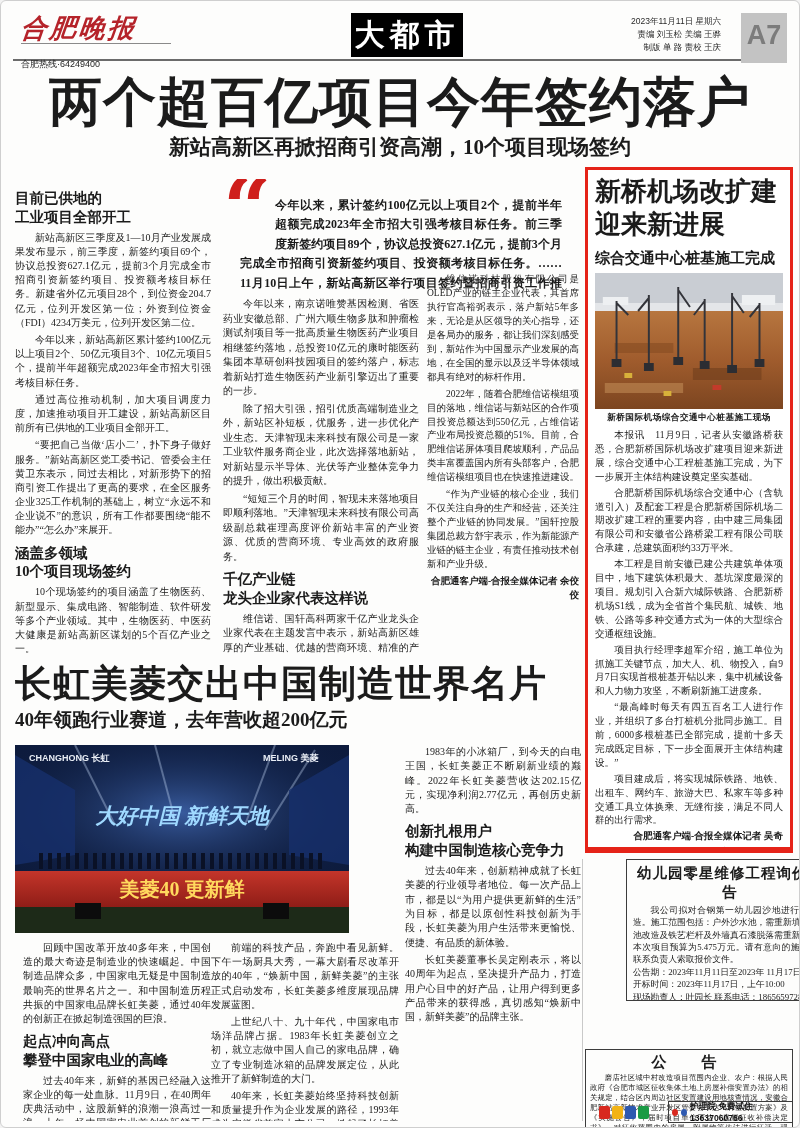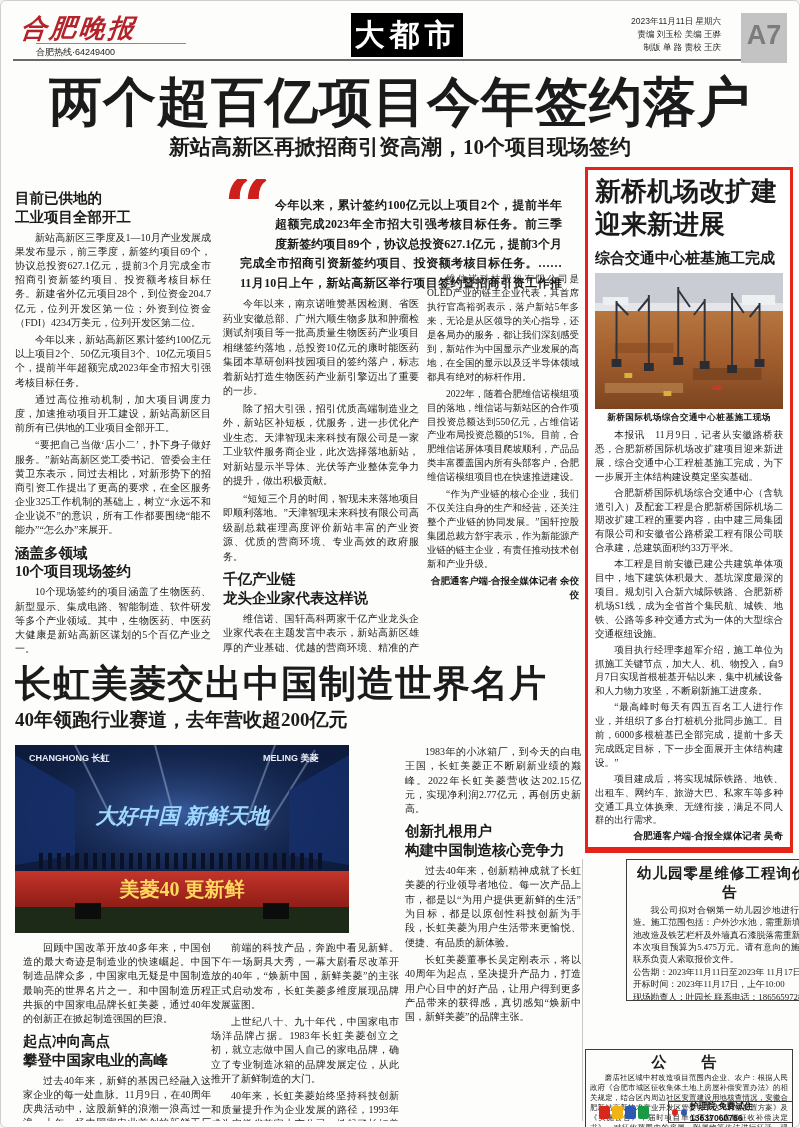--- a/index.html
+++ b/index.html
@@ -4,21 +4,21 @@
 <style>
   html,body{margin:0;padding:0;background:#f2f2f2;}
   .page{position:relative;width:798px;height:1126px;margin:0 auto;background:#fdfdfc;
         border:1px solid #cfcfcf;border-radius:6px;overflow:hidden;
         font-family:"Liberation Serif",serif;color:#1b1b1b;}
   
   .header{position:absolute;left:12px;right:12px;top:8px;height:50px;border-bottom:2px solid #6b6b6b;}
   .mh-logo{position:absolute;left:8px;top:2px;font-size:26px;font-weight:bold;font-style:italic;
            color:#b5232a;letter-spacing:3px;transform:skewX(-6deg);}
   .mh-hotline{position:absolute;left:8px;top:34px;width:150px;font-size:9px;color:#222;
-              border-top:1px solid #8a8a8a;padding-top:2px;font-family:"Liberation Sans",sans-serif;margin-left:15px;}
+              border-top:1px solid #8a8a8a;padding-top:14px;font-family:"Liberation Sans",sans-serif;}
   .section-box{position:absolute;left:338px;top:4px;width:112px;height:44px;background:#000000;
                color:#fff;font-size:30px;font-weight:900;letter-spacing:5px;text-align:center;line-height:44px;}
   .pub{position:absolute;right:66px;top:6px;text-align:right;font-size:8.5px;line-height:1.55;
        color:#2a2a2a;font-family:"Liberation Sans",sans-serif;}
   .pageno{position:absolute;right:0;top:4px;width:46px;height:50px;background:#c3c3c3;color:#7c7c7c;
           font-family:"Liberation Sans",sans-serif;font-size:27px;font-weight:bold;text-align:center;line-height:44px;}
   
   .hl1{position:absolute;left:16px;right:16px;top:66px;text-align:center;font-size:53px;font-weight:900;
        letter-spacing:1px;white-space:nowrap;}
   .hl1-sub{position:absolute;left:16px;right:16px;top:132px;text-align:center;font-size:21px;font-weight:bold;}

